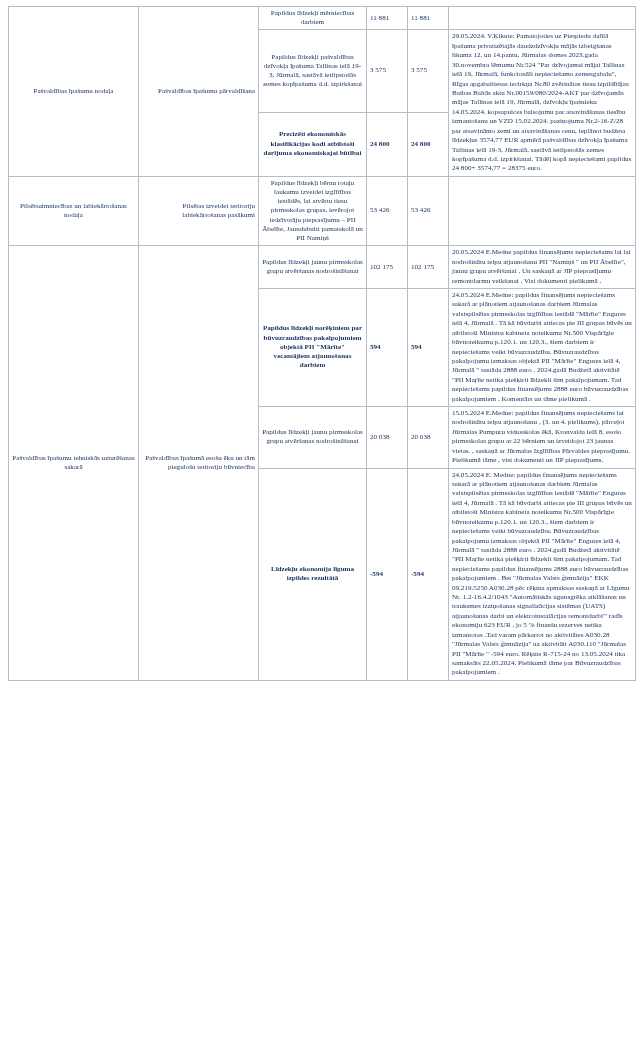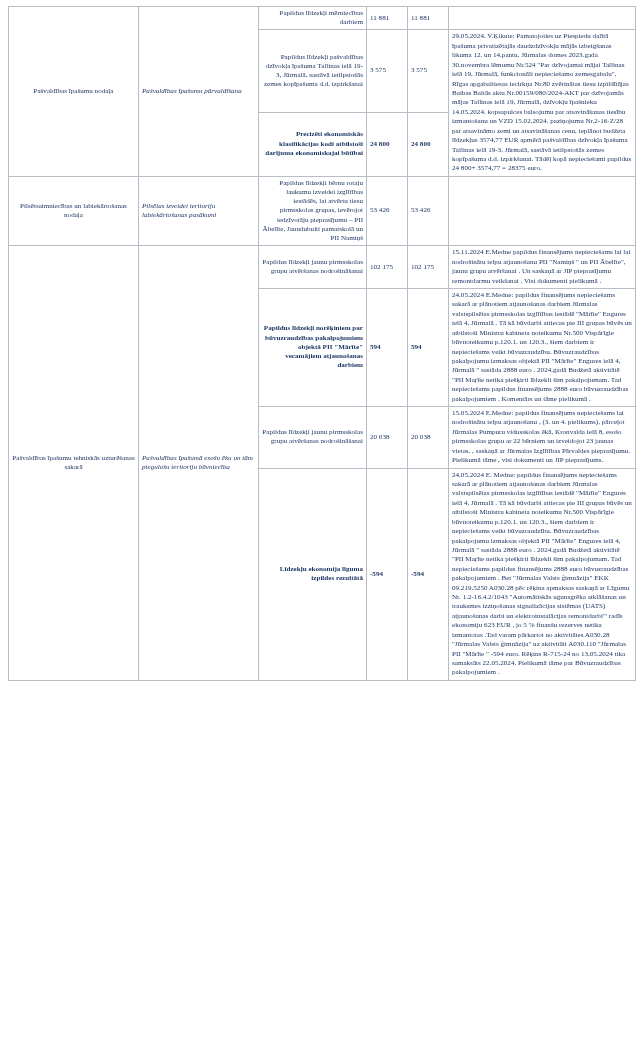--- a/index.html
+++ b/index.html
@@ -41,22 +41,22 @@
   col.c-prog   { width: 120px; }
   col.c-desc   { width: 108px; }
   col.c-num1   { width: 41px;  }
   col.c-num2   { width: 41px;  }
   col.c-note   { width: 187px; }
 
   td.dept, td.prog {
     text-align: center;
     vertical-align: middle;
   }
-  td.prog { text-align: left; font-style: italic; }
-  td.desc { text-align: right; vertical-align: middle; }
+  td.prog { text-align: right; }
+  td.desc { text-align: center; vertical-align: middle; }
   td.num  { text-align: left; vertical-align: middle; padding-right: 5px; white-space: nowrap; }
   td.note { text-align: left; vertical-align: top; line-height: 1.33; padding-top: 2px; }
 
   .red  { color: #FF0000; }
   .navy { color: #1F3864; font-weight: bold; }
 </style>
 </head>
 <body>
 
 <div id="doc">
@@ -101,21 +101,21 @@
         <td class="num red">53 426</td>
         <td class="note"></td>
       </tr>
 
       <tr>
         <td class="dept" rowspan="4">Pašvaldības īpašumu tehniskās uzturēšanas sakarā</td>
         <td class="prog" rowspan="4">Pašvaldības īpašumā esošu ēku un tām piegulošu teritoriju būvniecība</td>
         <td class="desc red">Papildus līdzekļi jaunu pirmsskolas grupu atvēršanas nodrošināšanai</td>
         <td class="num red">102 175</td>
         <td class="num red">102 175</td>
-        <td class="note">15.11.2024 E.Medne  papildus finansējums nepieciešams lai lai nodrošinātu telpu atjaunošanu PII  "Namiņš " un PII Ābelīte", jaunu grupu atvēršanai . Un saskaņā ar JIP pieprasījumu remontdarmu veikšanai .  Visi dokumenti pielikumā .</td>
+        <td class="note">20.05.2024 E.Medne  papildus finansējums nepieciešams lai lai nodrošinātu telpu atjaunošanu PII  "Namiņš " un PII Ābelīte", jaunu grupu atvēršanai . Un saskaņā ar JIP pieprasījumu remontdarmu veikšanai .  Visi dokumenti pielikumā .</td>
       </tr>
 
       <tr>
         <td class="desc navy">Papildus līdzekļi norēķiniem par būvuzraudzības pakalpojumiem objektā PII "Mārīte" vecamājiem atjaunošanas darbiem</td>
         <td class="num navy">594</td>
         <td class="num navy">594</td>
         <td class="note">24.05.2024 E.Medne: papildus finansējums nepieciešams sakarā ar plānotiem  atjaunošanas darbiem  Jūrmalas valstspilsētas pirmsskolas izglītības iestādē "Mārīte"  Engures ielā 4, Jūrmalā . Tā kā būvdarbi  attiecas pie   III grupas būvēs un atbilstoši Ministru kabineta noteikumu Nr.500 Vispārīgie būvnoteikumu p.120.1. un 120.3., šiem darbiem ir nepieciešams veikt būvuzraudzību. Būvuzraudzības pakalpojumu izmaksas objektā PII "Mārīte"  Engures ielā 4, Jūrmalā " sastāda 2888 euro . 2024.gadā Budžetā aktivitātē "PII Maŗīte netika piešķirti līdzekli šim pakalpojumam. Tad nepieciešams papildus finansējums  2888 euro būvuzraudzības pakalpojumiem . Komentārs un tāme pielikumā .</td>
       </tr>
 
       <tr>

